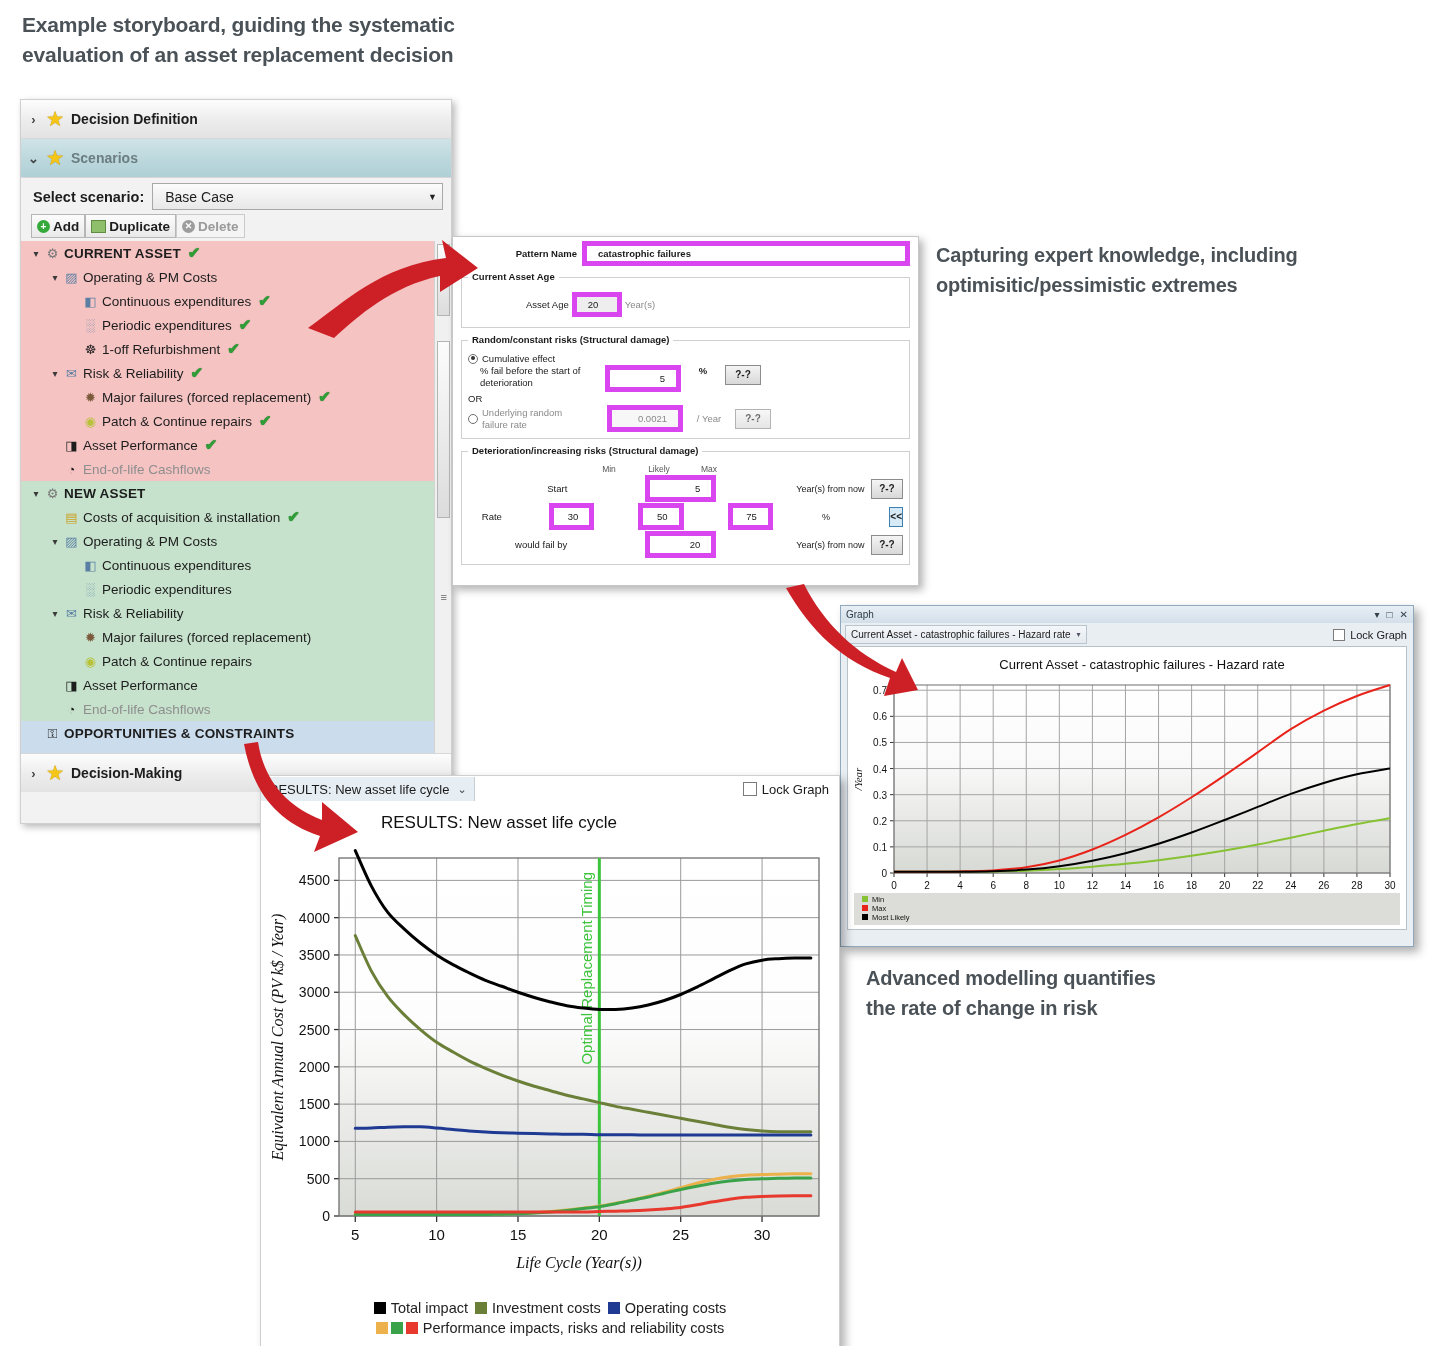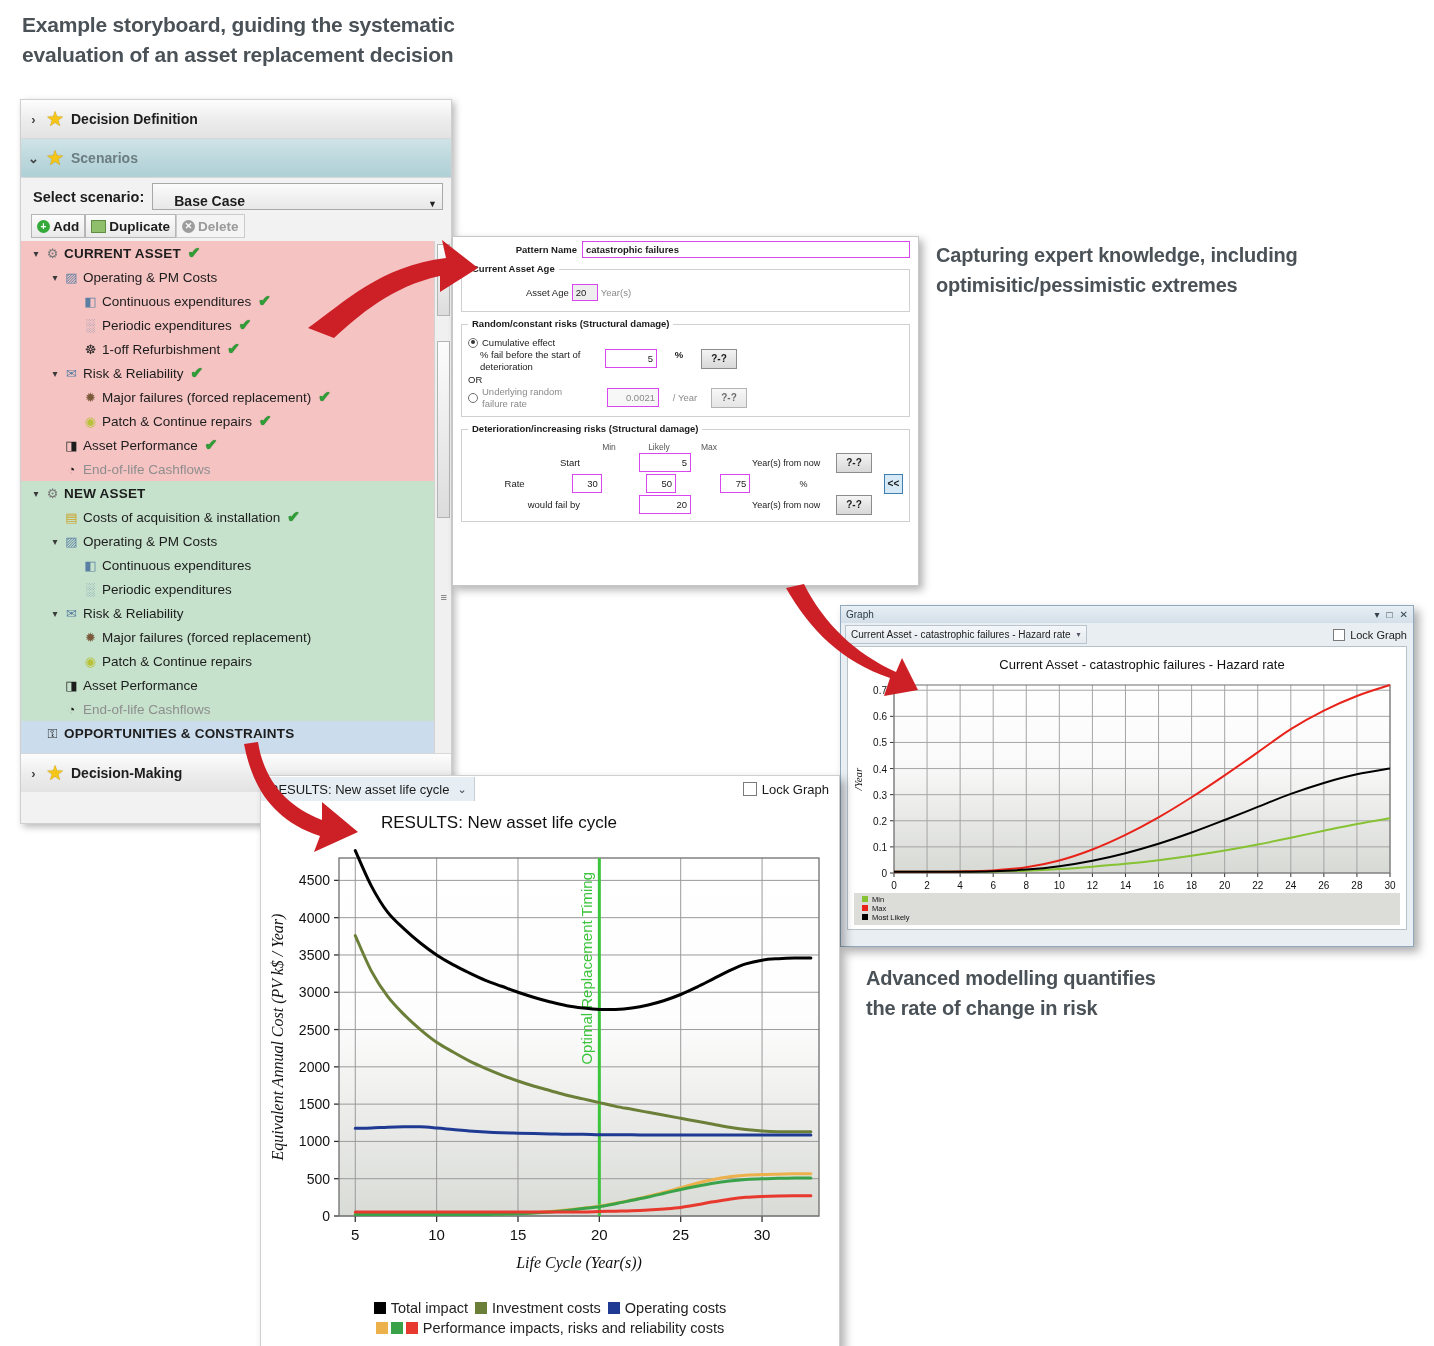--- a/index.html
+++ b/index.html
@@ -42,24 +42,24 @@
   .star{
     width:17px;height:17px;flex:0 0 auto;position:relative;
   }
   .star:before{
     content:"★";color:#f5c518;font-size:18px;line-height:17px;
     text-shadow:0 0 1px #9a7a05;
   }
   .sel-row{display:flex;align-items:center;gap:8px;padding:5px 8px 2px 12px;}
   .sel-label{font-weight:bold;font-size:14.5px;}
   .combo{
-    flex:1;height:25px;display:flex;align-items:flex-end;justify-content:space-between;
-    padding:0 5px 0 21px;border:1px solid #a8a8a8;
+    flex:1;height:25px;display:flex;align-items:center;justify-content:space-between;
+    padding:0 5px 0 12px;border:1px solid #a8a8a8;
     background:linear-gradient(180deg,#fbfbfb,#e8e8e8);
-    font-weight:bold;font-size:14px;
+    font-weight:normal;font-size:14px;
   }
   .combo .car{font-size:9px;color:#222;}
   .btn-row{display:flex;gap:0;padding:2px 0 3px 10px;align-items:center;}
   .tbtn{
     display:flex;align-items:center;gap:3px;height:22px;padding:0 5px;
     border:1px solid #b6b6b6;background:linear-gradient(180deg,#fcfcfc,#e9e9e9);
     font-size:13.5px;font-weight:bold;
   }
   .tbtn.dis{color:#9a9a9a;border-color:#cbcbcb;background:#f4f4f4;}
   .ic-plus{width:13px;height:13px;border-radius:50%;background:#36a93b;
@@ -99,22 +99,22 @@
     background:#ffffff;border:1px solid #c7c7c7;
     box-shadow:4px 4px 8px rgba(0,0,0,.3);font-size:9.5px;color:#1a1a1a;
     overflow:hidden;
   }
   #stage-title{
     height:17px;background:#f2b8bb;display:flex;align-items:center;
     padding-left:6px;font-weight:bold;font-size:9.5px;letter-spacing:.1px;
   }
   .frow{display:flex;align-items:center;padding:4px 8px 2px 8px;}
   .flabel{font-weight:bold;text-align:right;}
-  .finput{border:1px solid #d946ef;background:#fff;height:15px;line-height:15px;
-          padding:0 3px;font-size:9.5px;}
+  .finput{border:5px solid #d946ef;background:#fff;height:15px;line-height:15px;
+          padding:0 11px;font-size:9.5px;}
   .finput.num{text-align:right;}
   .group{
     margin:6px 8px 0 8px;border:1px solid #d0d0d0;position:relative;padding:12px 6px 6px 6px;
   }
   .glegend{
     position:absolute;top:-7px;left:6px;background:#fff;padding:0 4px;
     font-weight:bold;font-size:9.5px;
   }
   .radio{width:8px;height:8px;border:1px solid #6f6f6f;border-radius:50%;
          display:inline-block;position:relative;background:#fff;vertical-align:-1px;}

